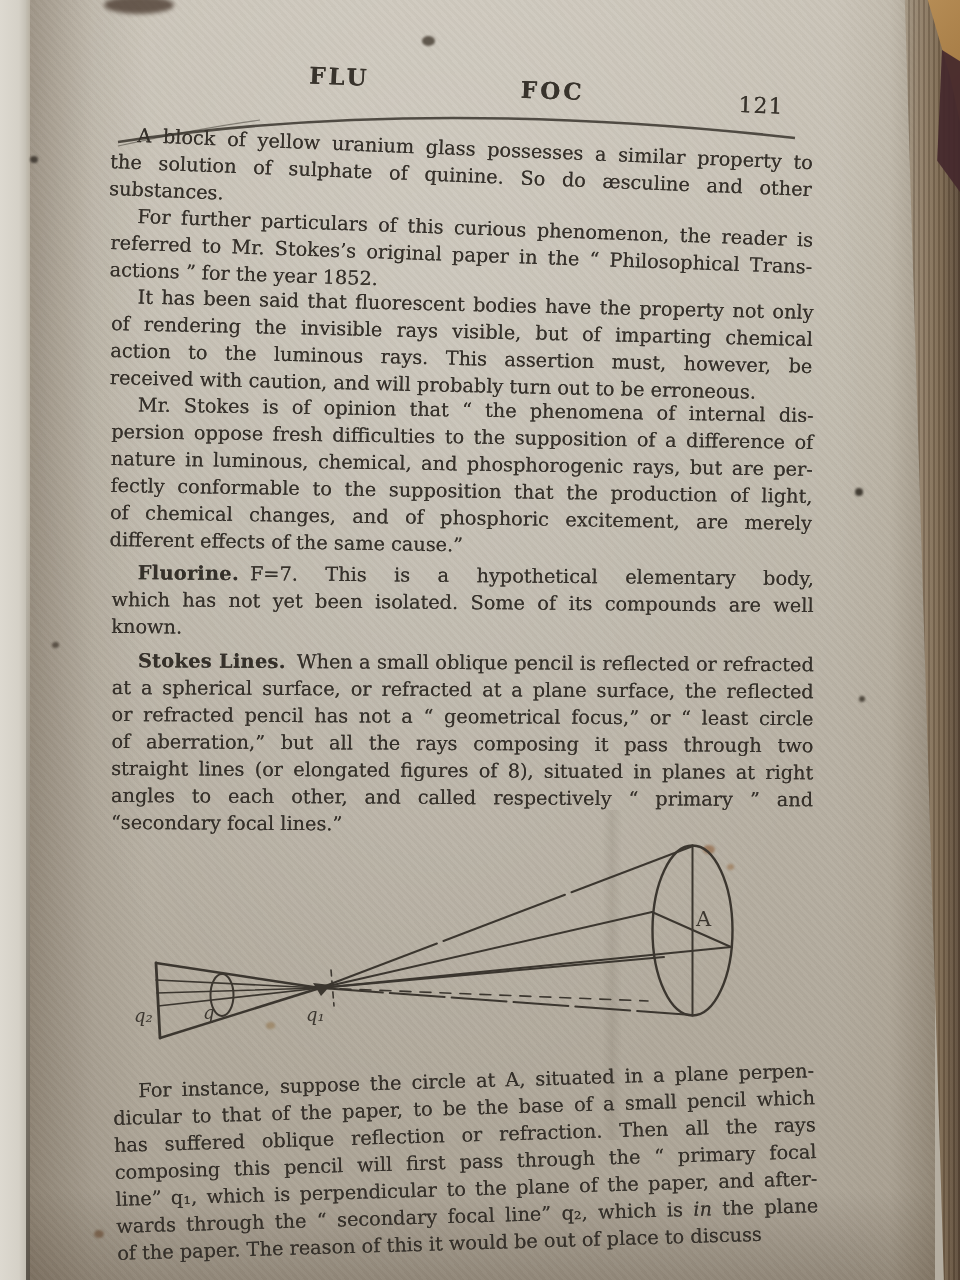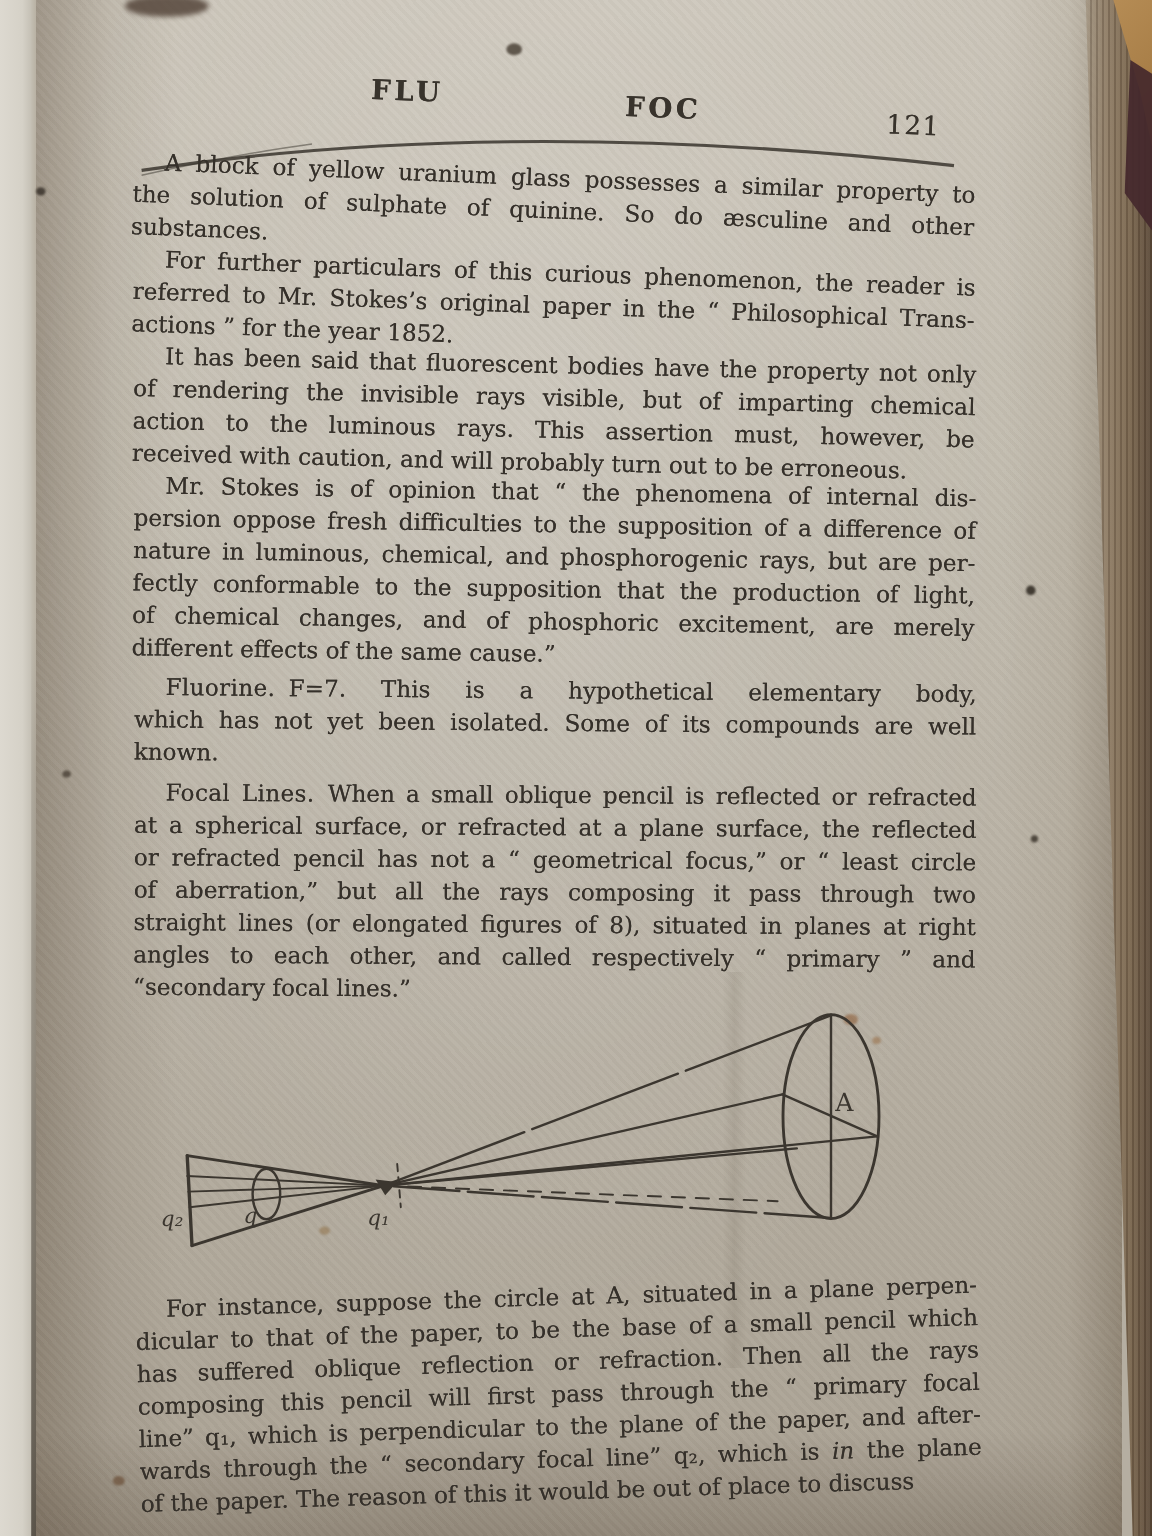--- a/index.html
+++ b/index.html
@@ -44,21 +44,21 @@
   .guide{position:absolute;font-weight:600;font-size:23px;letter-spacing:3px;
         text-shadow:0 0 .5px rgba(56,51,44,.9);}
   .pgnum{position:absolute;font-size:22px;letter-spacing:1px;text-shadow:0 0 .5px rgba(56,51,44,.9);}
   .rule-svg{position:absolute;left:0;top:0;pointer-events:none;}
 
   .para{position:absolute;left:112px;width:702px;font-size:19.3px;line-height:27px;color:#35302a;
         text-shadow:0 0 .5px rgba(53,48,42,.85);transform-origin:0 0;}
   .ln{height:27px;text-align:justify;text-align-last:justify;}
   .ln.end{text-align-last:left;}
   .ln.ind{padding-left:26px;}
-  .term{font-weight:normal;margin-right:11px;letter-spacing:.3px;}
+  .term{font-weight:bold;margin-right:11px;letter-spacing:.3px;}
   .fig{position:absolute;left:130px;top:835px;}
 </style>
 </head>
 <body>
 
 <div class="photo">
 
   <div class="outer-edge"></div>
   <div class="gutter"></div>
   <div class="crease-line"></div>
@@ -122,21 +122,21 @@
     <div class="ln end">different effects of the same cause.”</div>
   </div>
 
   <div class="para" style="top:559px;transform:rotate(0.5deg);">
     <div class="ln ind"><b class="term">Fluorine.</b><span>F=7.  This is a hypothetical elementary body,</span></div>
     <div class="ln">which has not yet been isolated.  Some of its compounds are well</div>
     <div class="ln end">known.</div>
   </div>
 
   <div class="para" style="top:647px;transform:rotate(0.35deg);">
-    <div class="ln ind"><b class="term">Focal Lines.</b><span>When a small oblique pencil is reflected or refracted</span></div>
+    <div class="ln ind"><b class="term">Stokes Lines.</b><span>When a small oblique pencil is reflected or refracted</span></div>
     <div class="ln">at a spherical surface, or refracted at a plane surface, the reflected</div>
     <div class="ln">or refracted pencil has not a “ geometrical focus,” or “ least circle</div>
     <div class="ln">of aberration,” but all the rays composing it pass through two</div>
     <div class="ln">straight lines (or elongated figures of 8), situated in planes at right</div>
     <div class="ln">angles to each other, and called respectively “ primary ” and</div>
     <div class="ln end">“secondary focal lines.”</div>
   </div>
 
   <svg class="fig" width="670" height="225" viewBox="130 835 670 225">
     <g stroke="#3b362f" stroke-width="2" fill="none" stroke-linecap="round">

